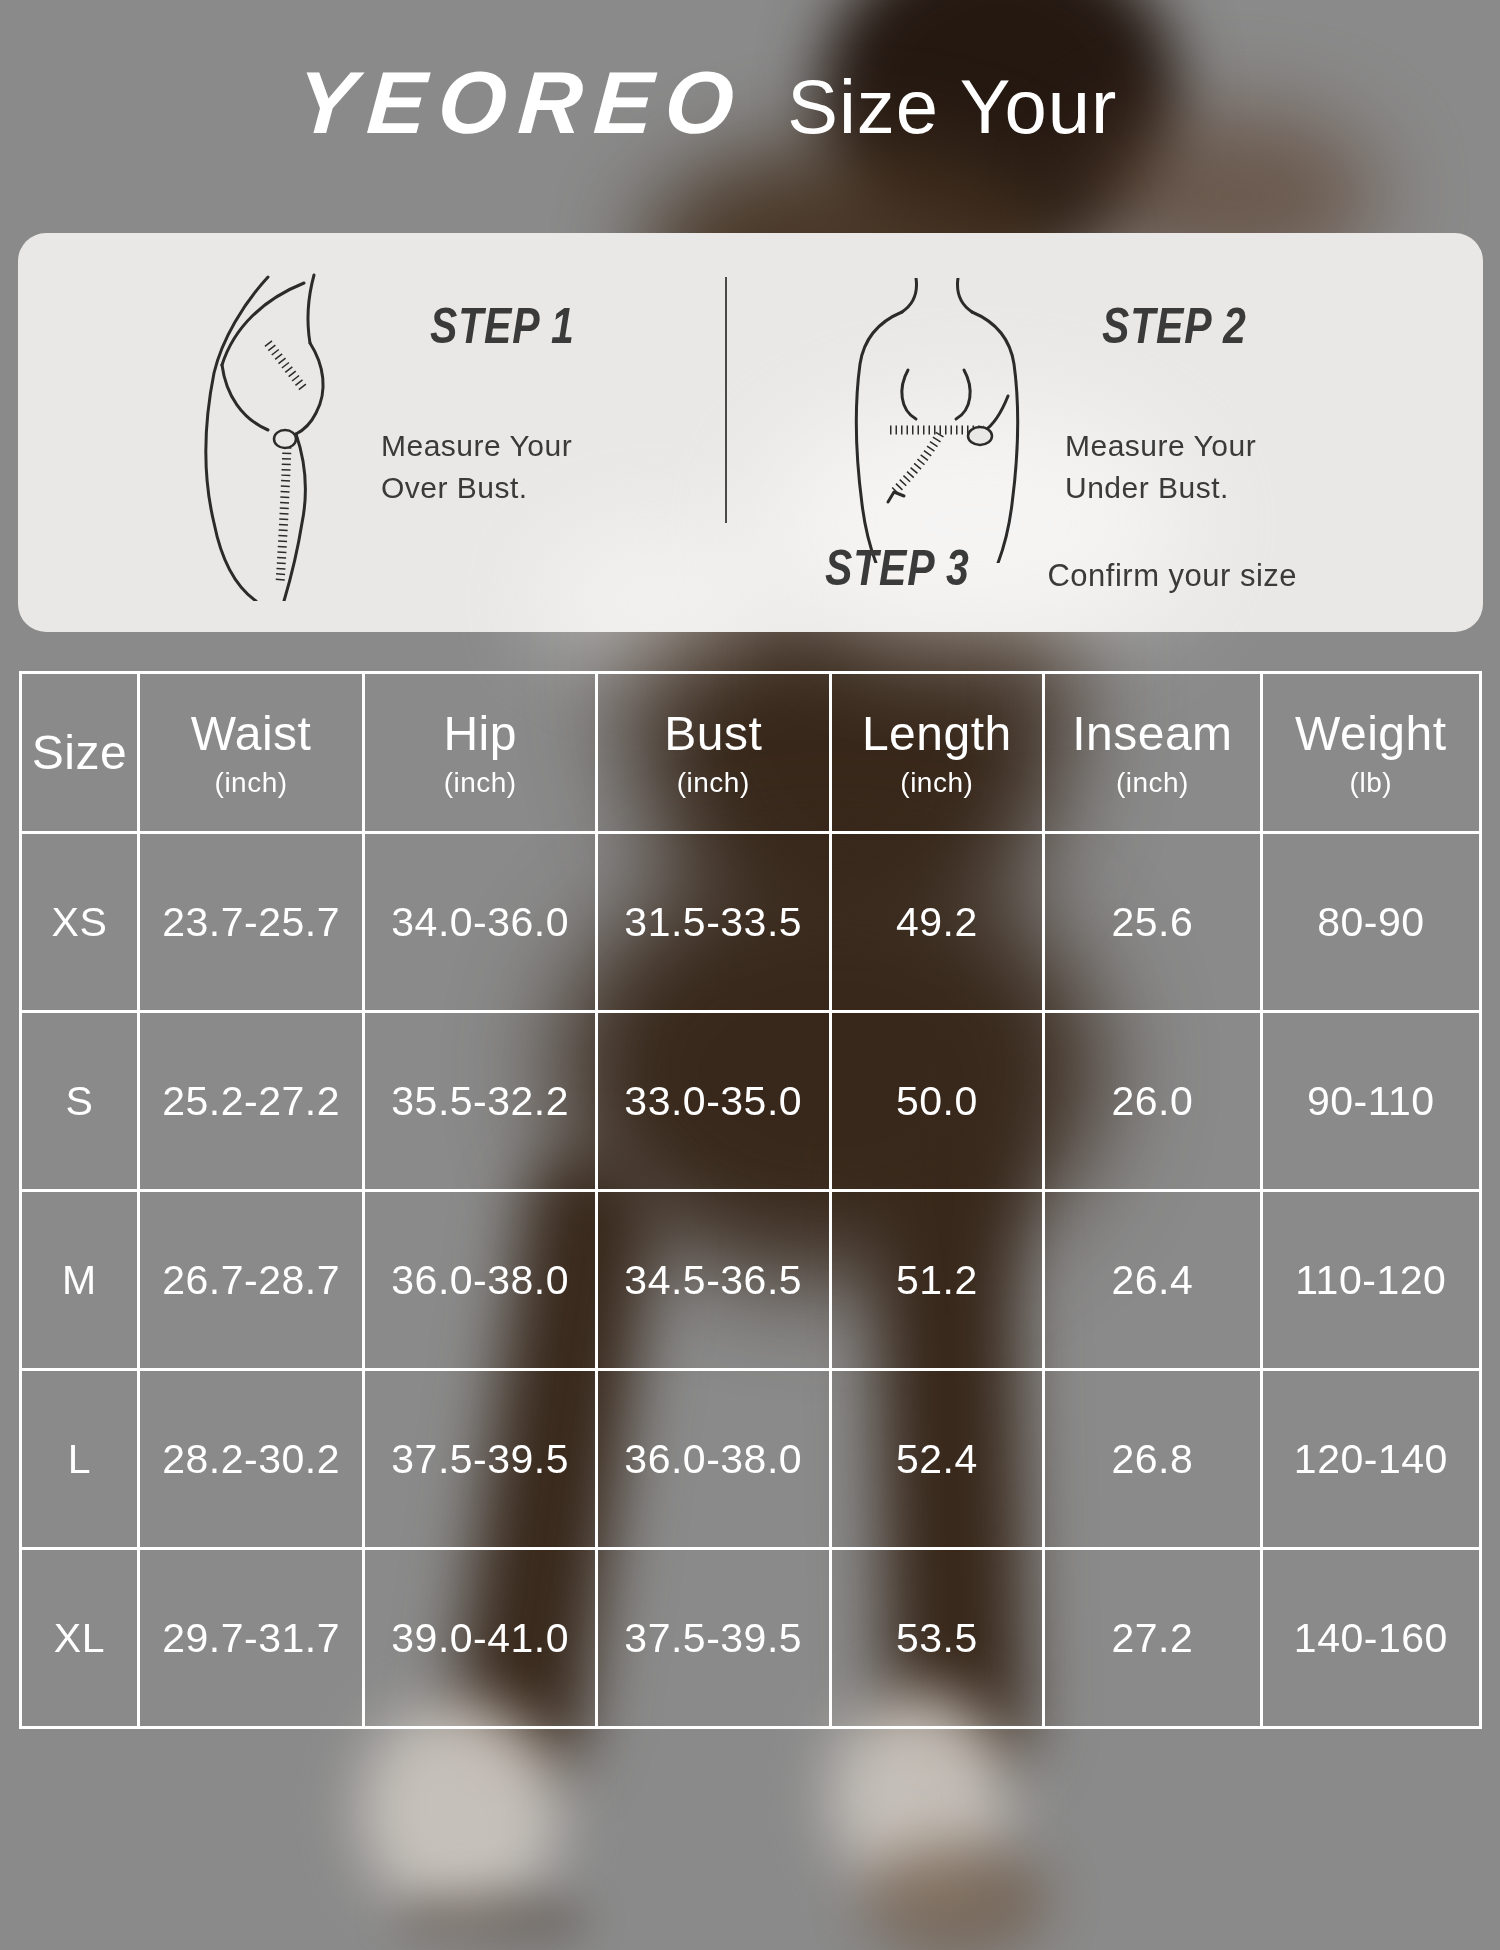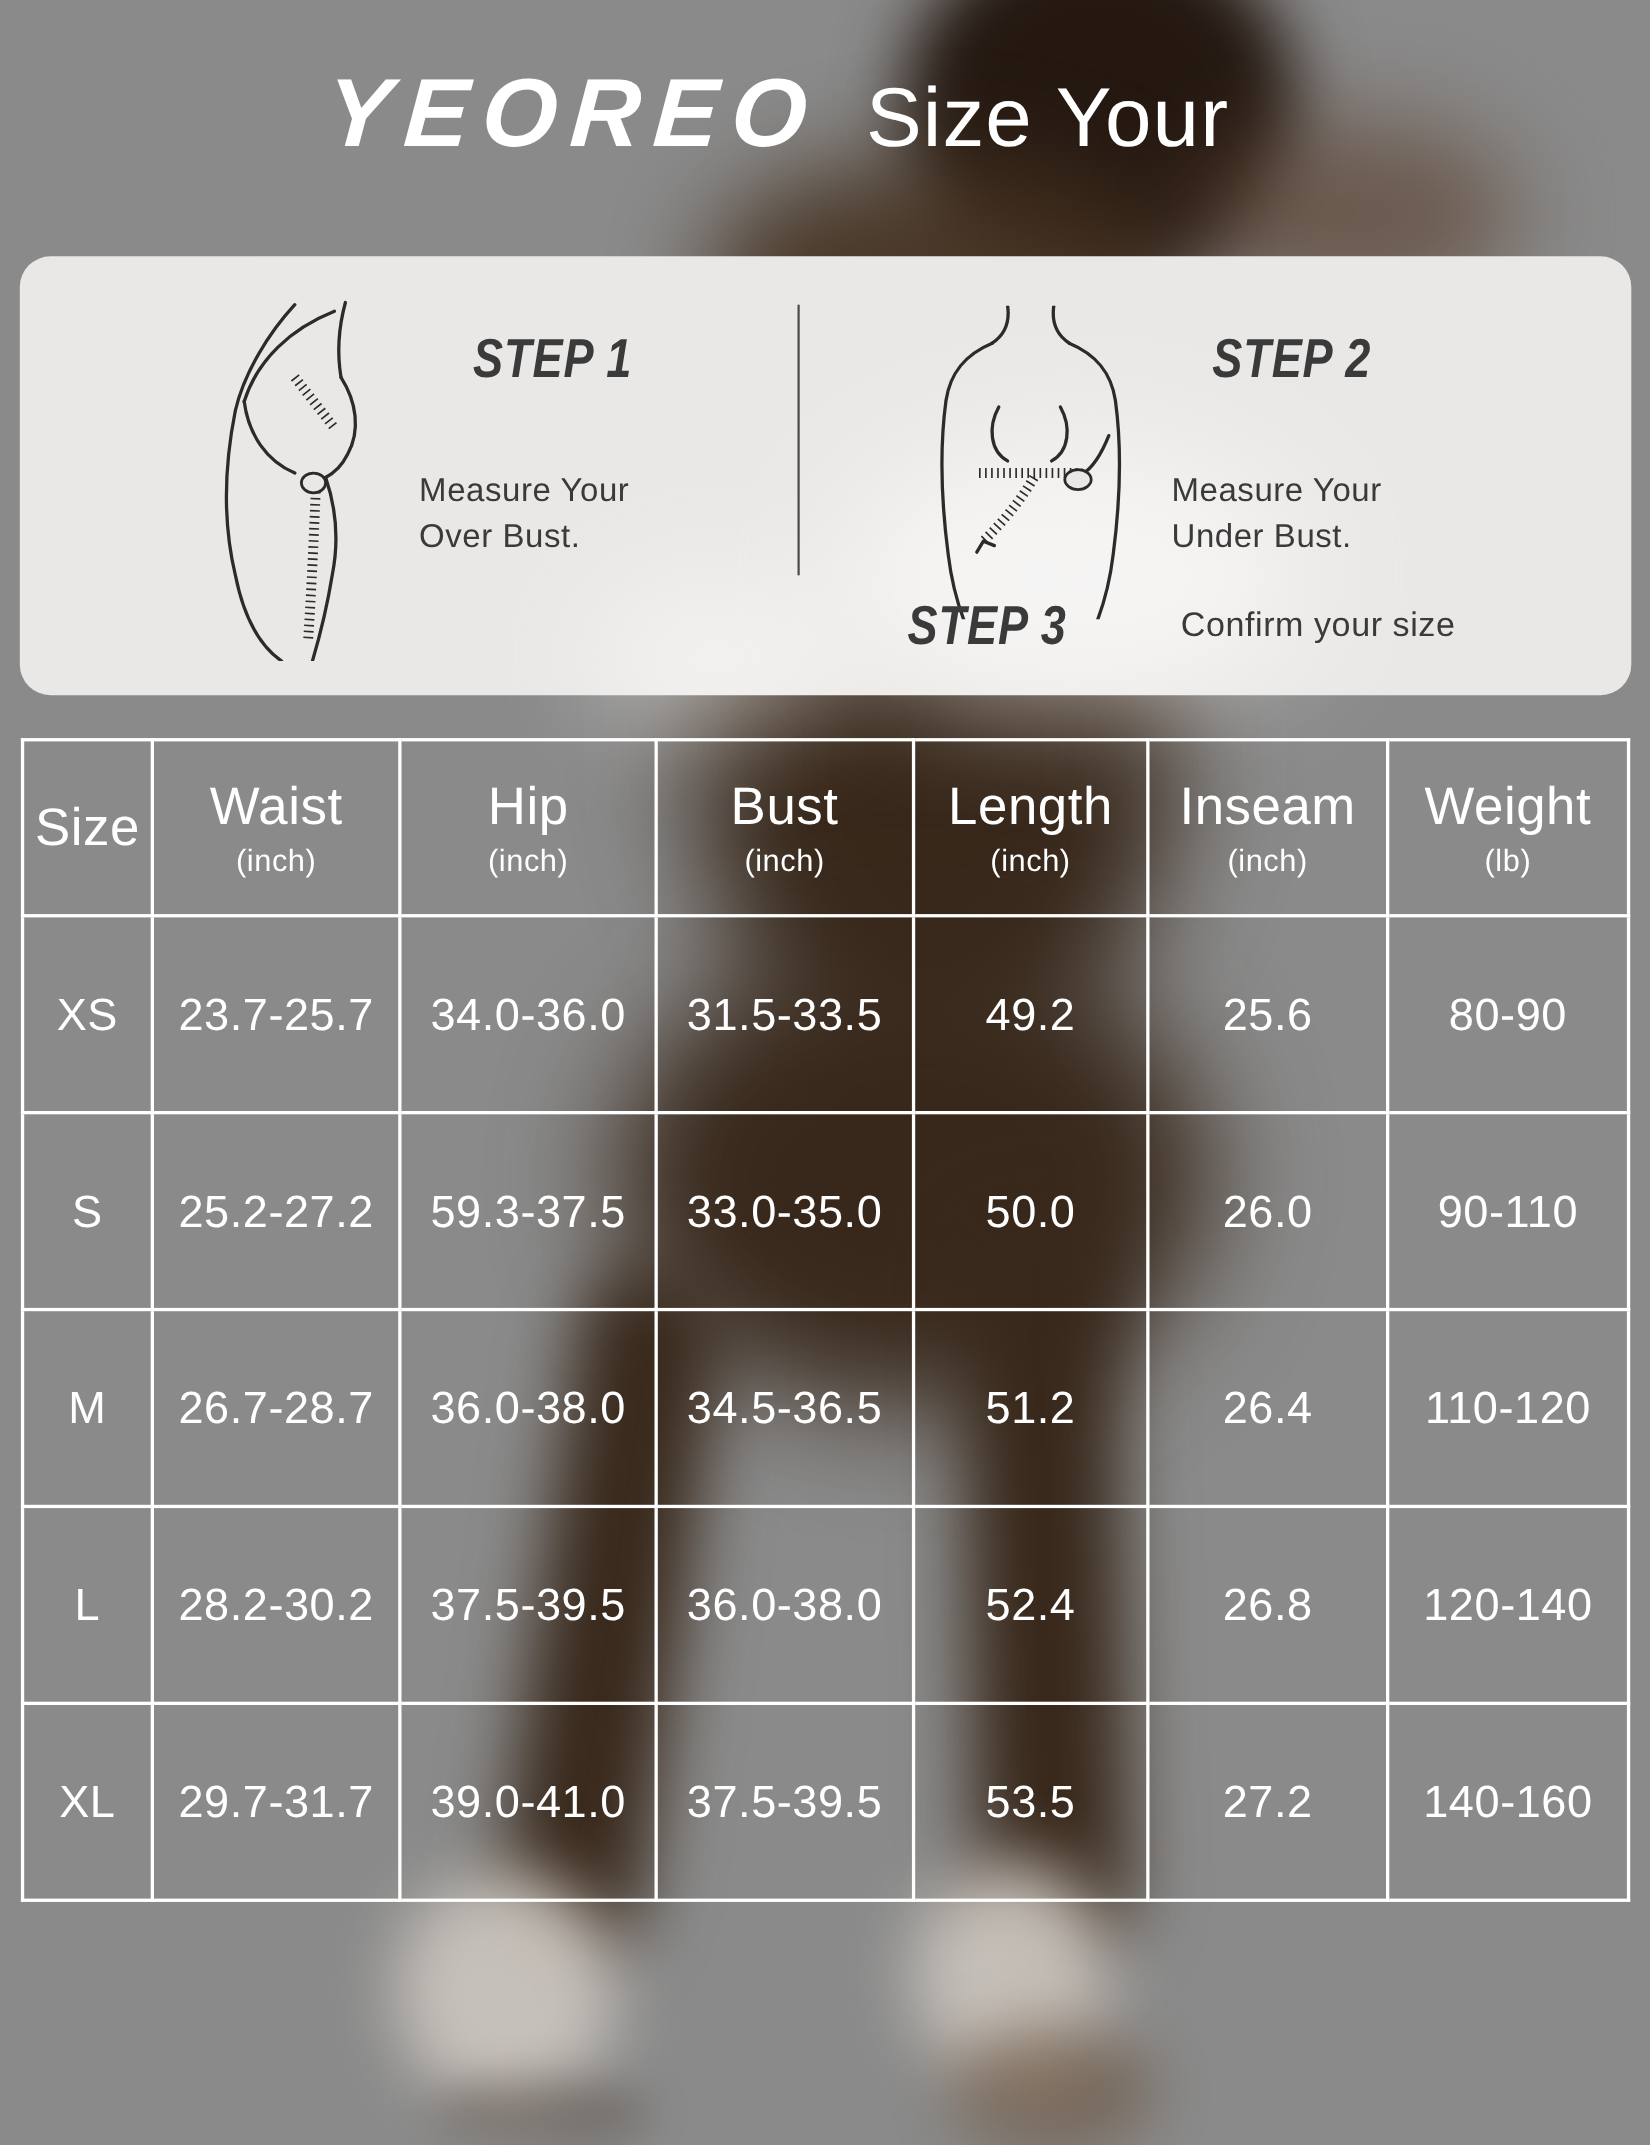--- a/index.html
+++ b/index.html
@@ -44,21 +44,21 @@
   .step-label{
     position:absolute;color:var(--ink);font-size:50px;font-weight:700;font-style:italic;
     transform:scaleX(.82);transform-origin:left bottom;white-space:nowrap;letter-spacing:1px;
   }
   .step-desc{position:absolute;color:var(--ink);font-size:30px;line-height:1.4;letter-spacing:.5px;}
   .s1-label{left:412px;top:64px;}
   .s1-desc{left:363px;top:192px;}
   .s2-label{left:1084px;top:64px;}
   .s2-desc{left:1047px;top:192px;}
   .divider{position:absolute;left:707px;top:44px;width:2px;height:246px;background:#4a4a4a;}
-  .step3-row{position:absolute;left:807px;top:306px;display:flex;align-items:center;gap:72px;}
+  .step3-row{position:absolute;left:807px;top:306px;display:flex;align-items:flex-end;gap:46px;}
   .step3-row .step-label{position:static;}
   .step3-row .step-desc{position:static;font-size:31px;}
   .fig{position:absolute;}
   .fig1{left:128px;top:38px;}
   .fig2{left:818px;top:45px;}
   .fig svg{display:block;}
   .fig path,.fig line{fill:none;stroke:var(--line_art);stroke-width:3;stroke-linecap:round;}
   .fig .tape{stroke-width:9;stroke-dasharray:1.5 4;stroke-linecap:butt;}
   .fig .hand{fill:var(--panel);stroke:var(--line_art);stroke-width:2.5;}
   
@@ -197,21 +197,21 @@
         <td>23.7-25.7</td>
         <td>34.0-36.0</td>
         <td>31.5-33.5</td>
         <td>49.2</td>
         <td>25.6</td>
         <td>80-90</td>
       </tr>
       <tr>
         <td>S</td>
         <td>25.2-27.2</td>
-        <td>59.3-37.5</td>
+        <td>35.5-32.2</td>
         <td>33.0-35.0</td>
         <td>50.0</td>
         <td>26.0</td>
         <td>90-110</td>
       </tr>
       <tr>
         <td>M</td>
         <td>26.7-28.7</td>
         <td>36.0-38.0</td>
         <td>34.5-36.5</td>

